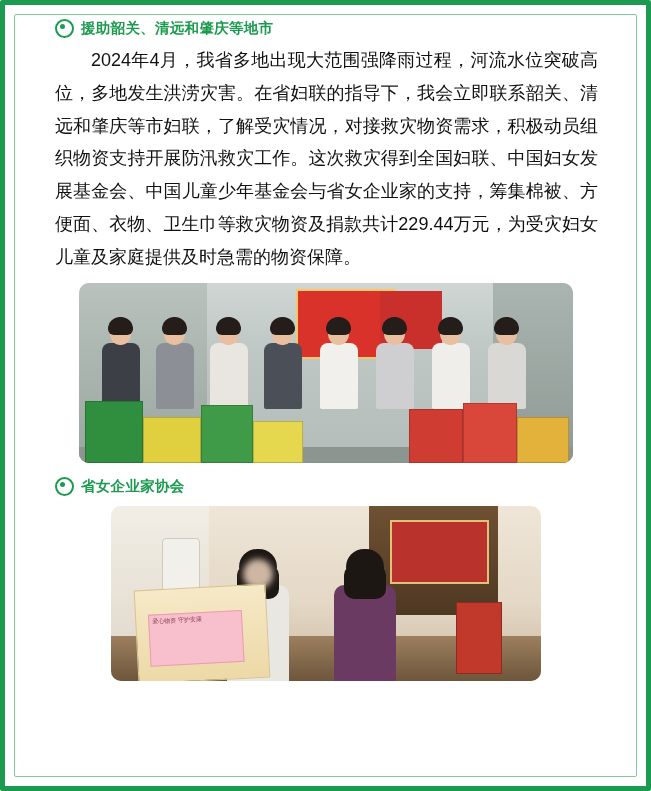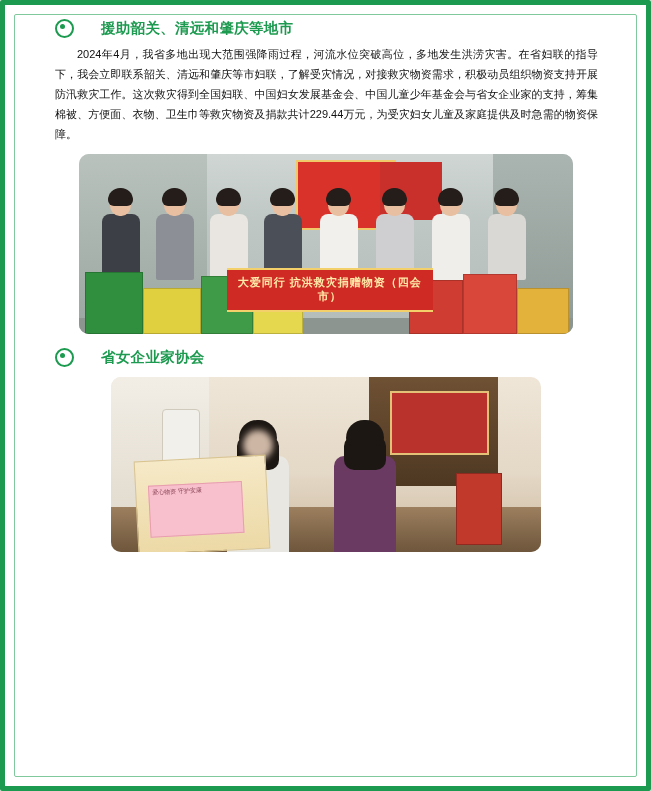--- a/index.html
+++ b/index.html
@@ -52,21 +52,20 @@
     padding: 5px 16px 6px 14px;
     border-radius: 3px 14px 14px 3px;
     line-height: 1.1;
   }
 
   
   .sub-head {
     display: flex;
     align-items: center;
     margin: 0 0 6px 28px;
-    gap: 20px;
   }
   .ring-icon {
     width: 15px;
     height: 15px;
     border: 2px solid #1c9a4f;
     border-radius: 50%;
     position: relative;
     margin-right: 7px;
     flex: 0 0 auto;
   }
@@ -82,21 +81,21 @@
   }
   .sub-head-text {
     color: #1c9a4f;
     font-size: 14.5px;
     font-weight: bold;
     letter-spacing: 0.3px;
   }
 
   .para {
     margin: 0 26px 10px 28px;
-    font-size: 11px;
+    font-size: 18px;
     line-height: 1.82;
     color: #111111;
     text-align: justify;
     text-indent: 2em;
     font-family: "Liberation Sans", sans-serif;
   }
 
   
   .photo-wrap {
     margin: 10px 0 14px 0;
@@ -368,23 +367,20 @@
         <div class="ph1-boxes">
           <span class="box" style="left:6px;width:56px;height:60px;background:#2f8f3f;"></span>
           <span class="box" style="left:64px;width:56px;height:44px;background:#e0cf3e;"></span>
           <span class="box" style="left:122px;width:50px;height:56px;background:#3f9b47;"></span>
           <span class="box" style="left:174px;width:48px;height:40px;background:#e5d84e;"></span>
           <span class="box" style="left:330px;width:52px;height:52px;background:#cf3d32;"></span>
           <span class="box" style="left:384px;width:52px;height:58px;background:#d9463a;"></span>
           <span class="box" style="left:438px;width:50px;height:44px;background:#e2b23a;"></span>
         </div>
 
-        <div class="ph1-redbanner">
-          <span>大爱同行 抗洪救灾捐赠物资（四会市）</span>
-        </div>
       </div>
     </div>
 
     <div class="sub-head">
       <span class="ring-icon"></span>
       <span class="sub-head-text">省女企业家协会</span>
     </div>
 
 
     <div class="photo-wrap">

